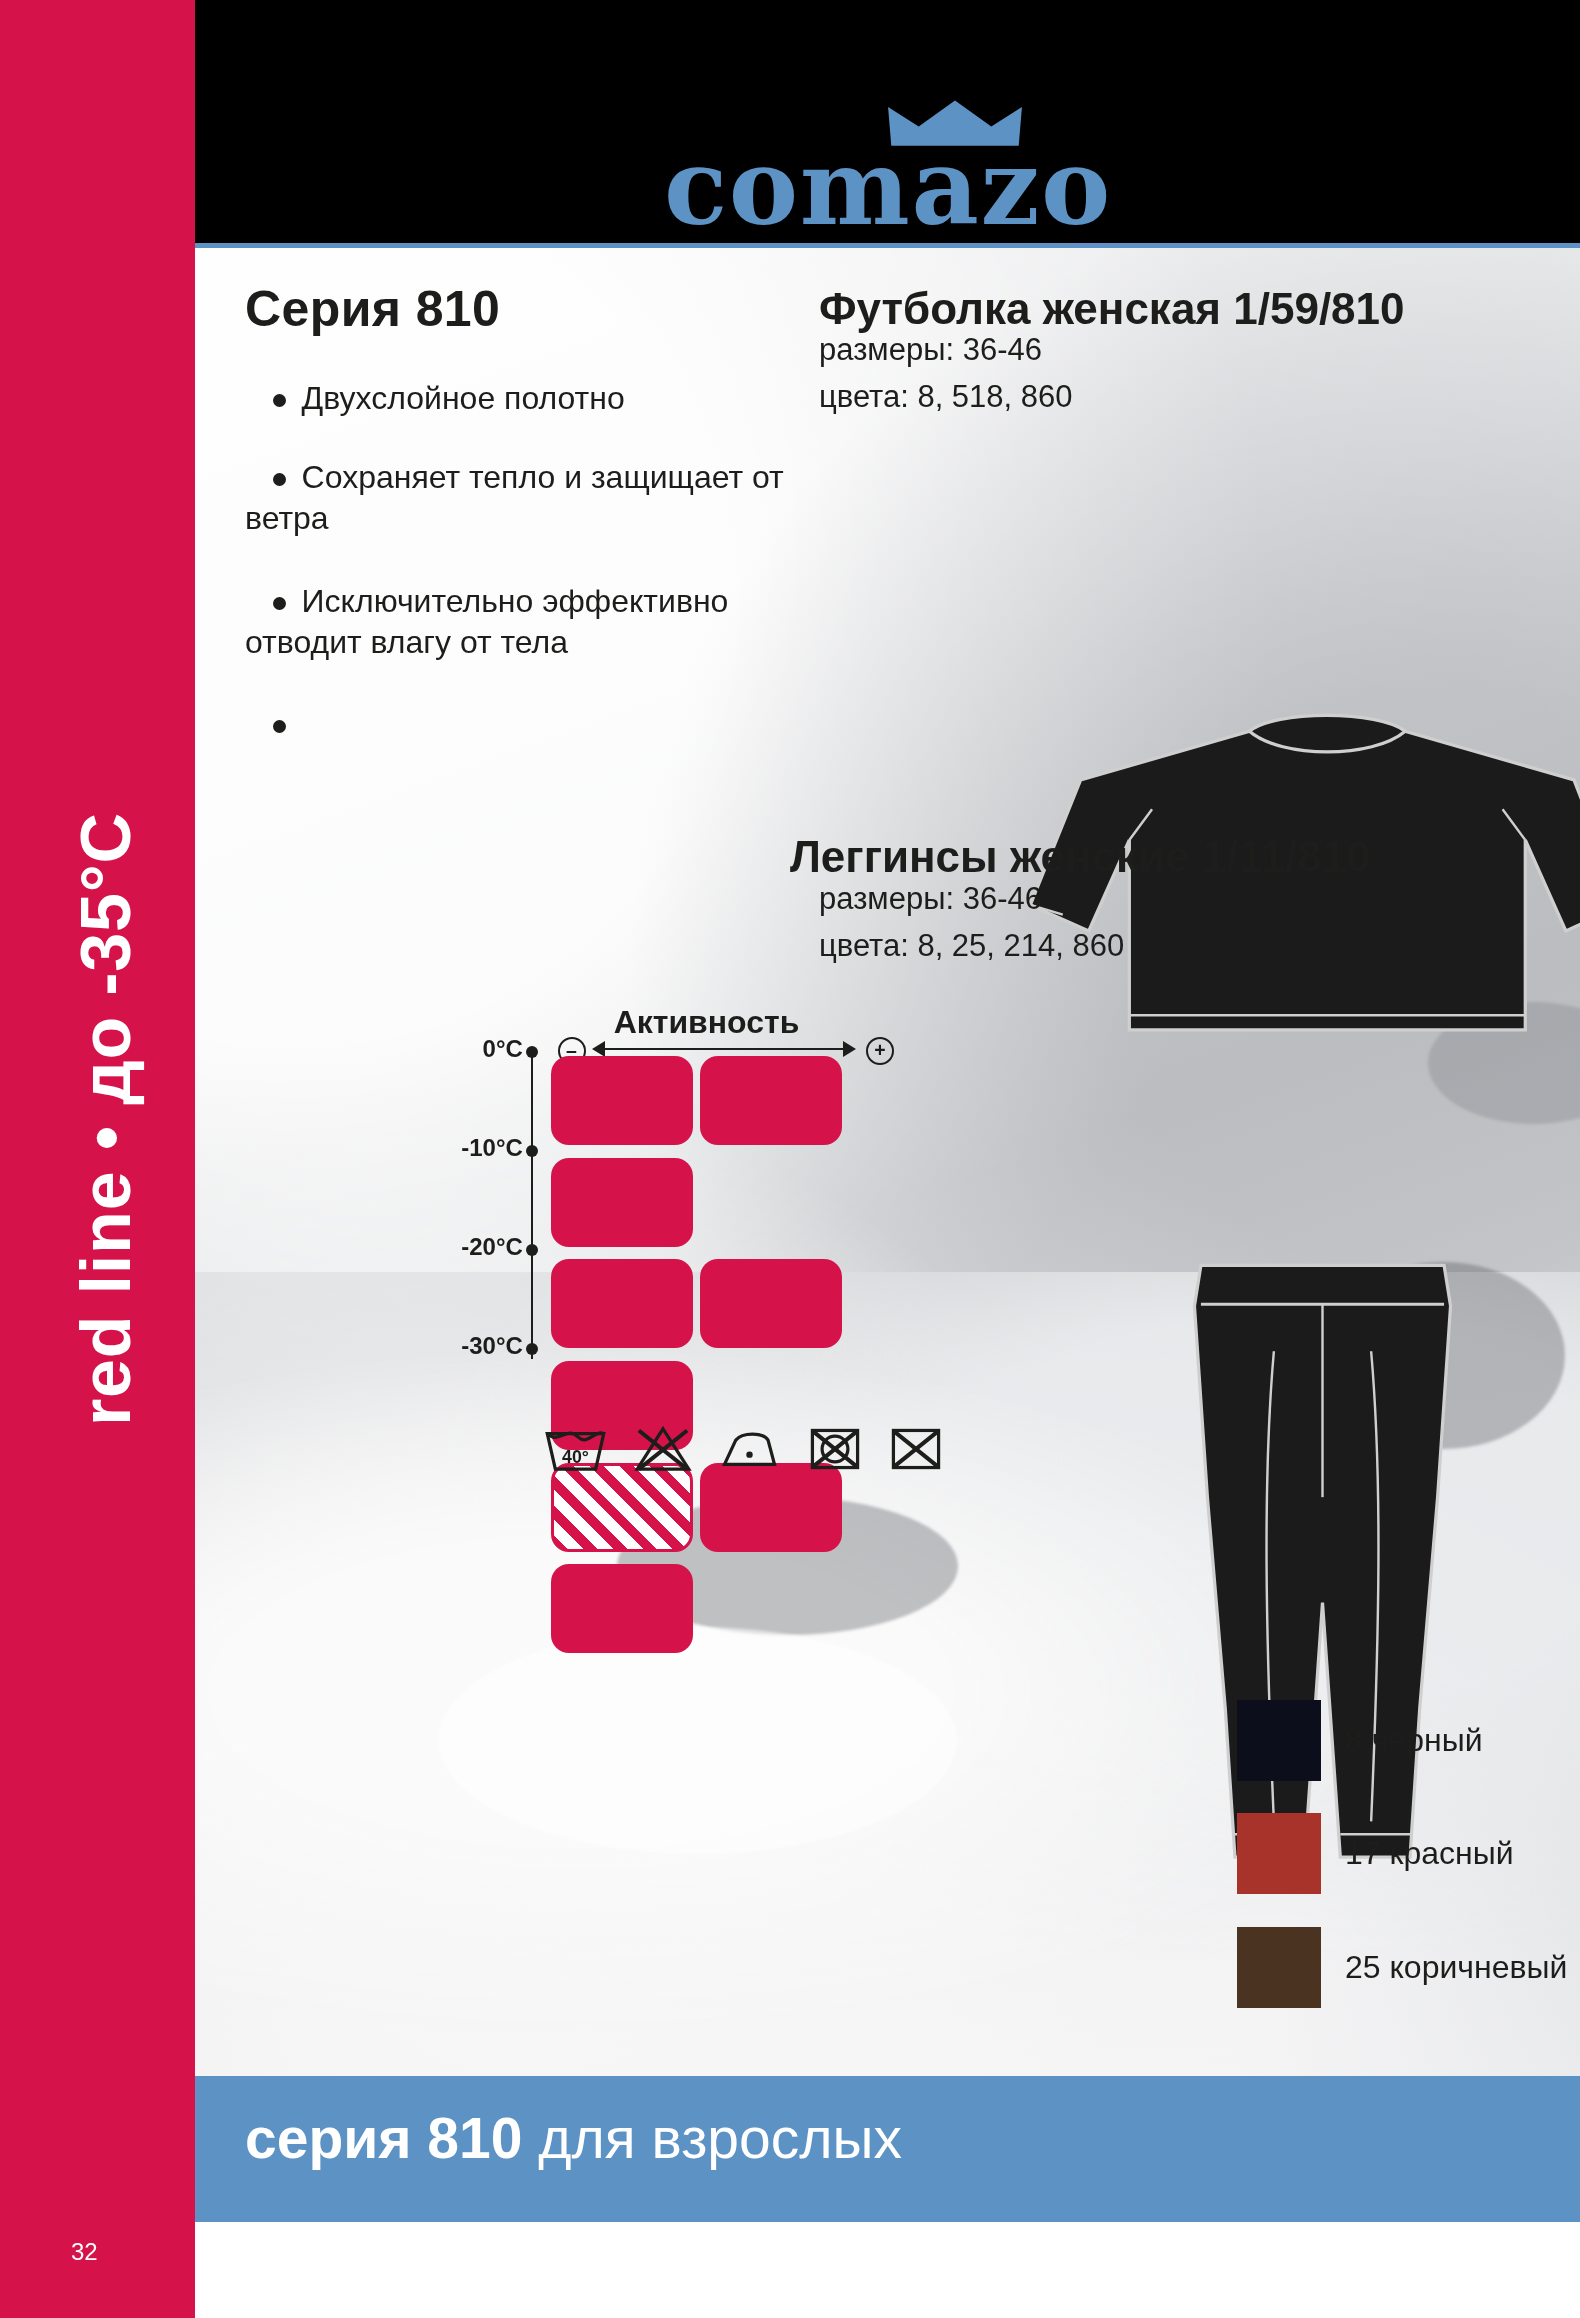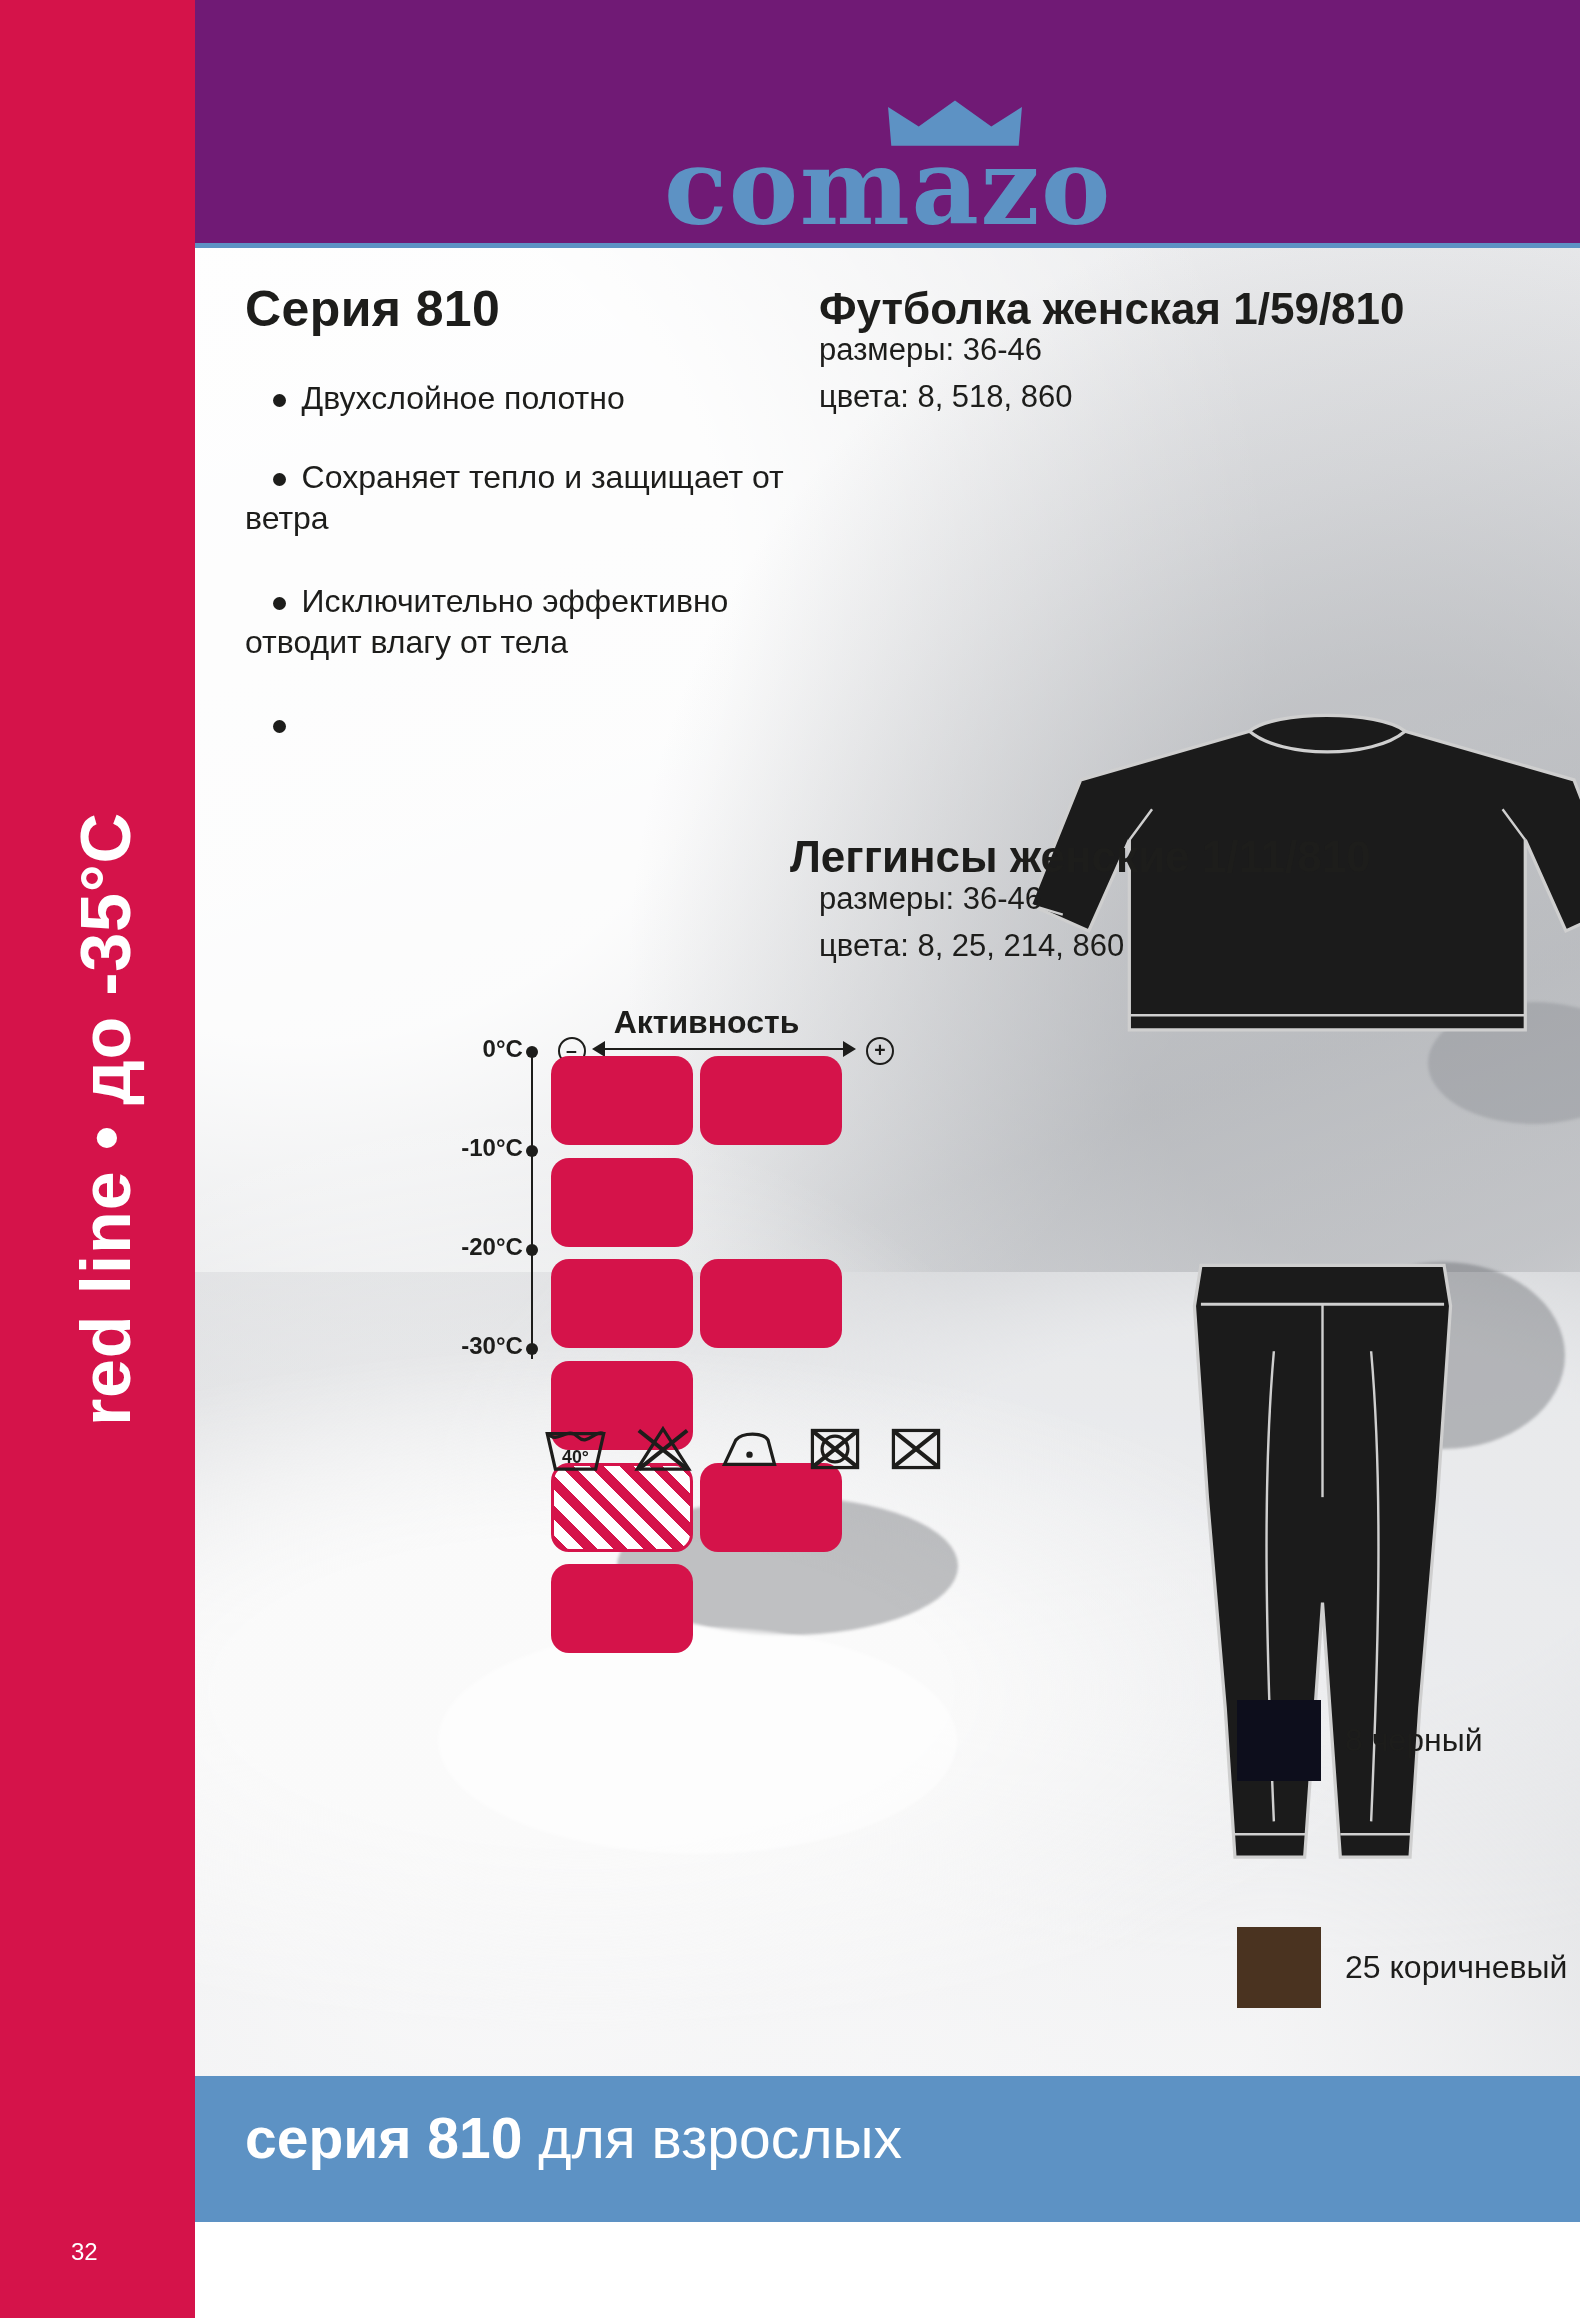--- a/index.html
+++ b/index.html
@@ -30,21 +30,21 @@
     white-space:nowrap;
   }
   #page-number{
     position:absolute;left:71px;top:2238px;
     color:#ffffff;font-size:24px;
   }
 
   
   #header{
     position:absolute;left:195px;top:0;width:1386px;height:243px;
-    background:#701a75;
+    background:#000000;
   }
   #logo-wrap{
     position:absolute;left:0;top:0;width:1386px;height:243px;
   }
   #logo-crown{
     position:absolute;left:691px;top:99px;
   }
   #logo-text{
     position:absolute;left:0;top:136px;width:1386px;
     text-align:center;
@@ -325,20 +325,23 @@
       <path d="M210 62 L210 300" stroke="#cfcfcf" stroke-width="3" fill="none"></path>
       <path d="M150 120 C136 280, 140 470, 150 700" stroke="#cfcfcf" stroke-width="3" fill="none"></path>
       <path d="M270 120 C284 280, 280 470, 270 700" stroke="#cfcfcf" stroke-width="3" fill="none"></path>
       <path d="M102 716 L190 716 M232 716 L318 716" stroke="#cfcfcf" stroke-width="3" fill="none"></path>
     </svg>
   </div>
 
   <div class="swatch-row" style="top:1452px;">
     <span class="swatch" style="background:#0d0e1c;"></span><span class="swatch-label">8 черный</span>
   </div>
+  <div class="swatch-row" style="top:1565px;">
+    <span class="swatch" style="background:#a8332b;"></span><span class="swatch-label">17 красный</span>
+  </div>
   <div class="swatch-row" style="top:1679px;">
     <span class="swatch" style="background:#4a3320;"></span><span class="swatch-label">25 коричневый</span>
   </div>
 
 </div>
 
 <div id="footer">
   <div id="footer-text">
     <span>серия 810</span>
     <span class="light">для взрослых</span>

